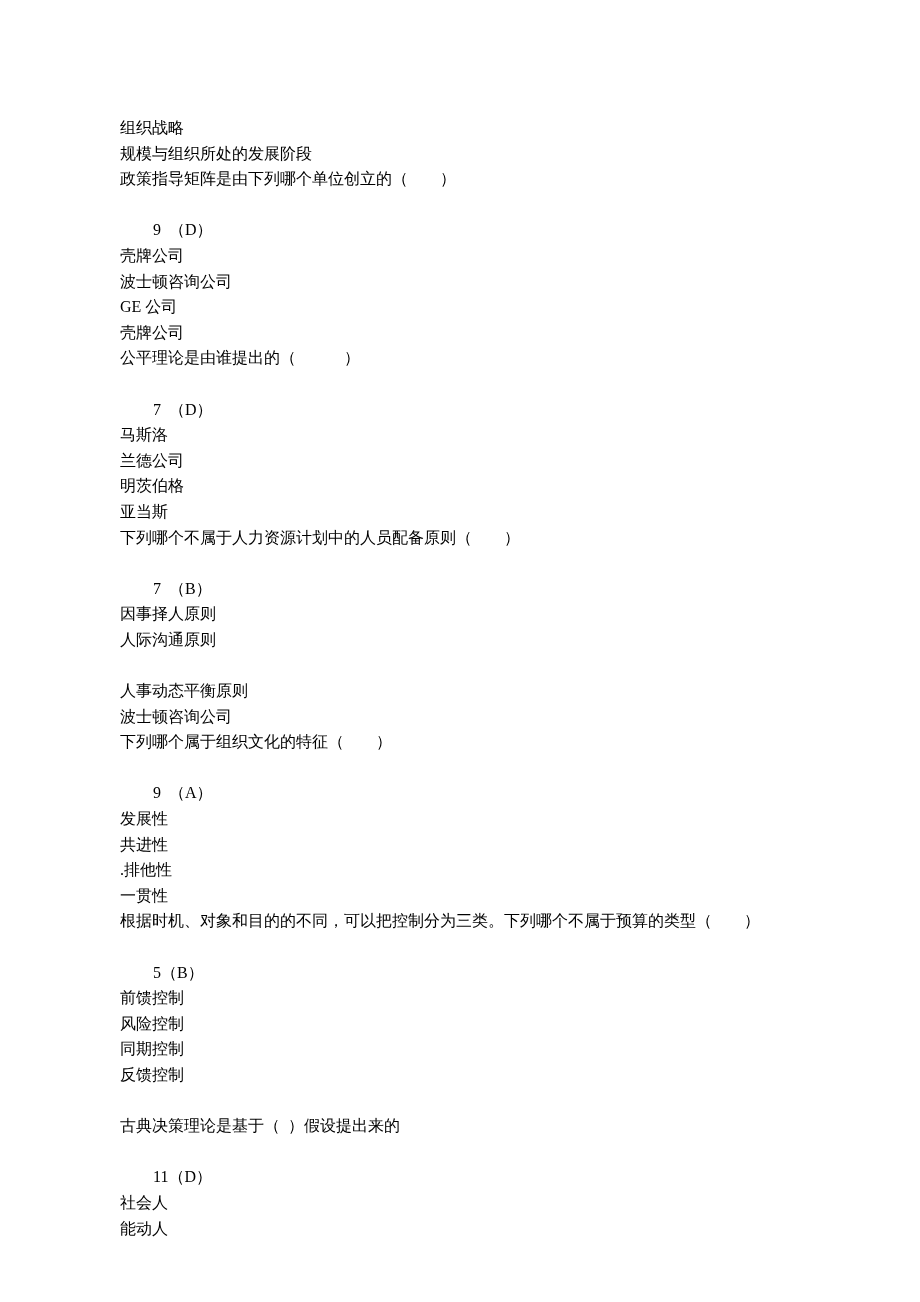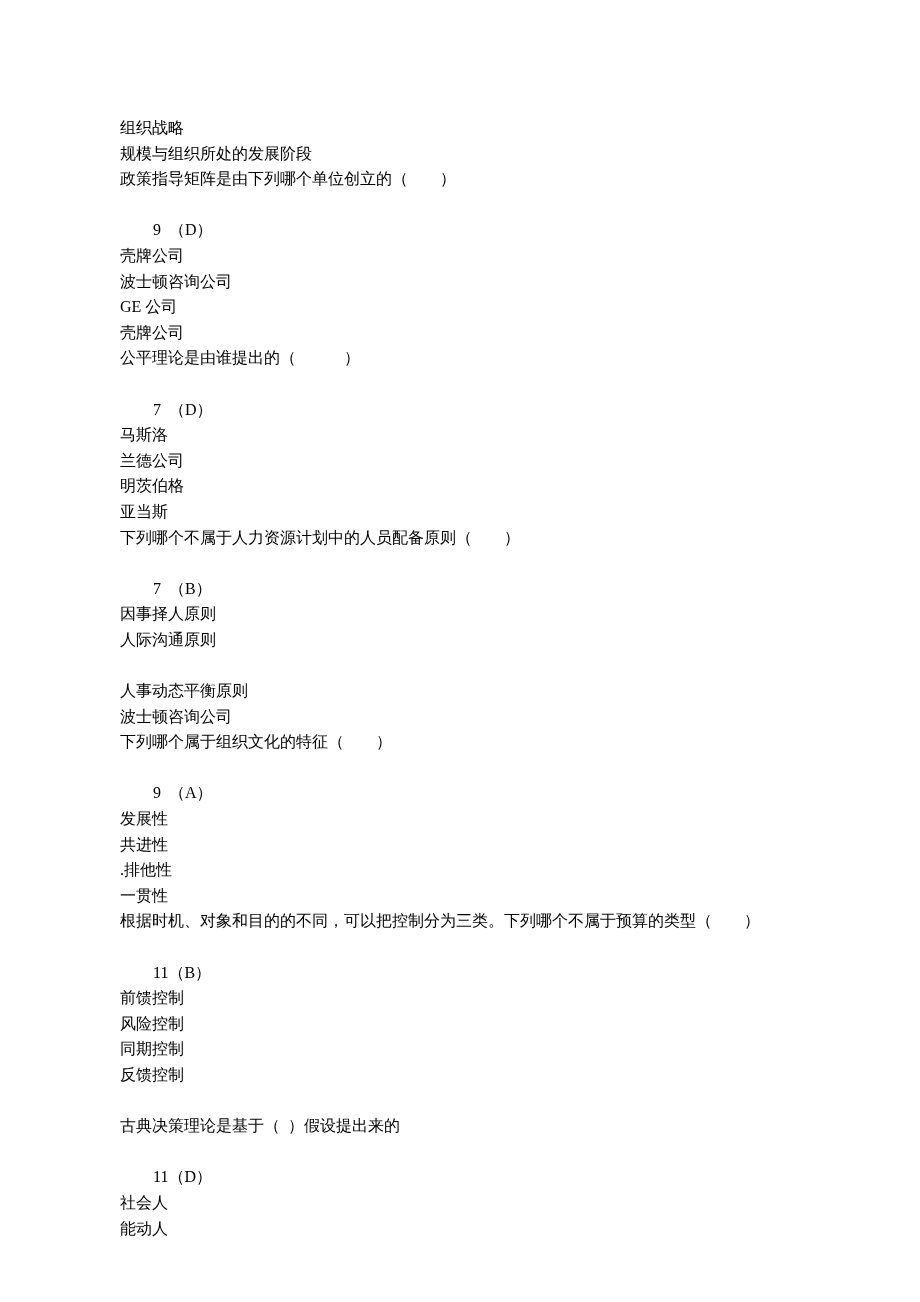--- a/index.html
+++ b/index.html
@@ -55,21 +55,21 @@
 <div class="line">波士顿咨询公司</div>
 <div class="line">下列哪个属于组织文化的特征（　　）</div>
 <div class="blank-line"></div>
 <div class="line question-header">9  （A）</div>
 <div class="line">发展性</div>
 <div class="line">共进性</div>
 <div class="line">.排他性</div>
 <div class="line">一贯性</div>
 <div class="line">根据时机、对象和目的的不同，可以把控制分为三类。下列哪个不属于预算的类型（　　）</div>
 <div class="blank-line"></div>
-<div class="line question-header">11（B）</div>
+<div class="line question-header">5（B）</div>
 <div class="line">前馈控制</div>
 <div class="line">风险控制</div>
 <div class="line">同期控制</div>
 <div class="line">反馈控制</div>
 <div class="blank-line"></div>
 <div class="line">古典决策理论是基于（  ）假设提出来的</div>
 <div class="blank-line"></div>
 <div class="line question-header">11（D）</div>
 <div class="line">社会人</div>
 <div class="line">能动人</div>

